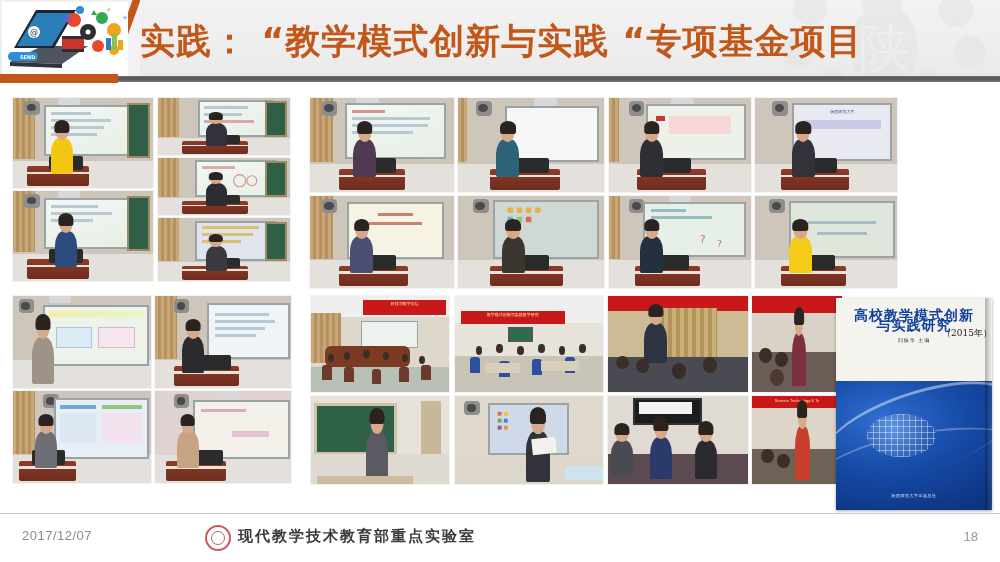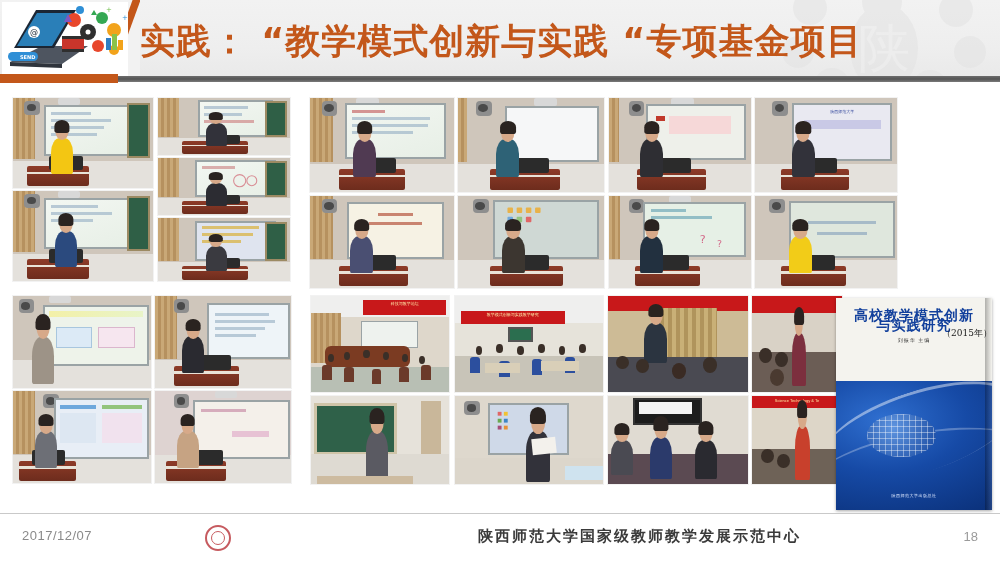--- a/index.html
+++ b/index.html
@@ -584,17 +584,17 @@
       <div class="globe"></div>
       <div class="book-pub">陕西师范大学出版总社</div>
     </div>
     <div class="book-edge"></div>
   </div>
 
   <div class="footer">
     <div class="footer-rule"></div>
     <div class="f-date">2017/12/07</div>
     <div class="f-seal"></div>
-    <div class="f-org2">陕西师范大学国家级教师教学发展示范中心</div>
+    <div class="f-org">现代教学技术教育部重点实验室</div>
     <div class="f-page">18</div>
   </div>
 
 </div>
 
 </body></html>

